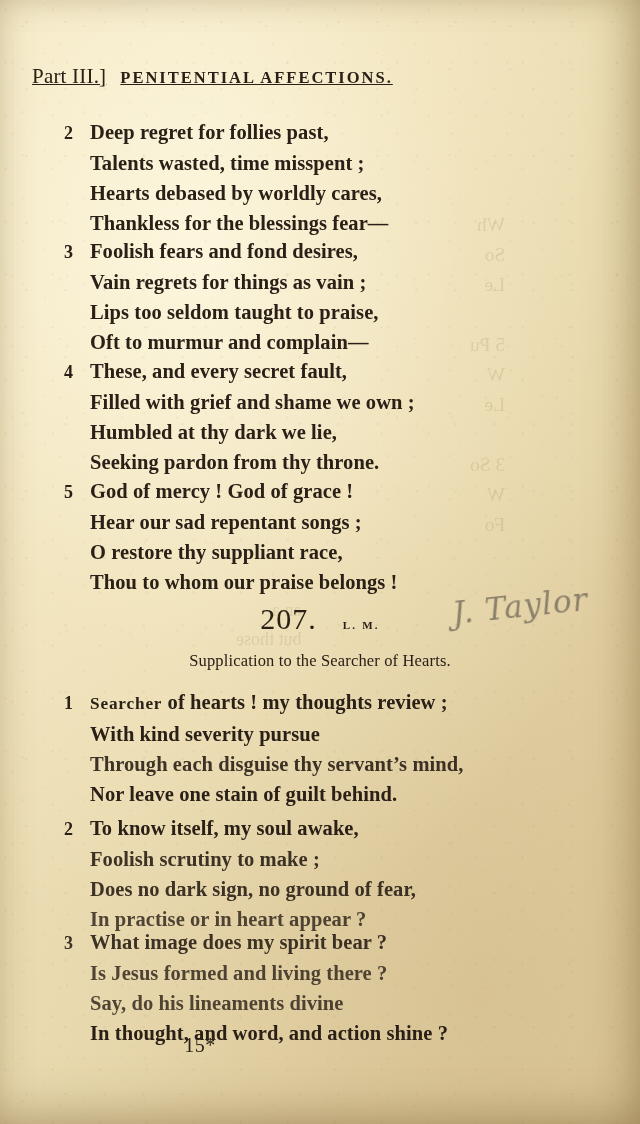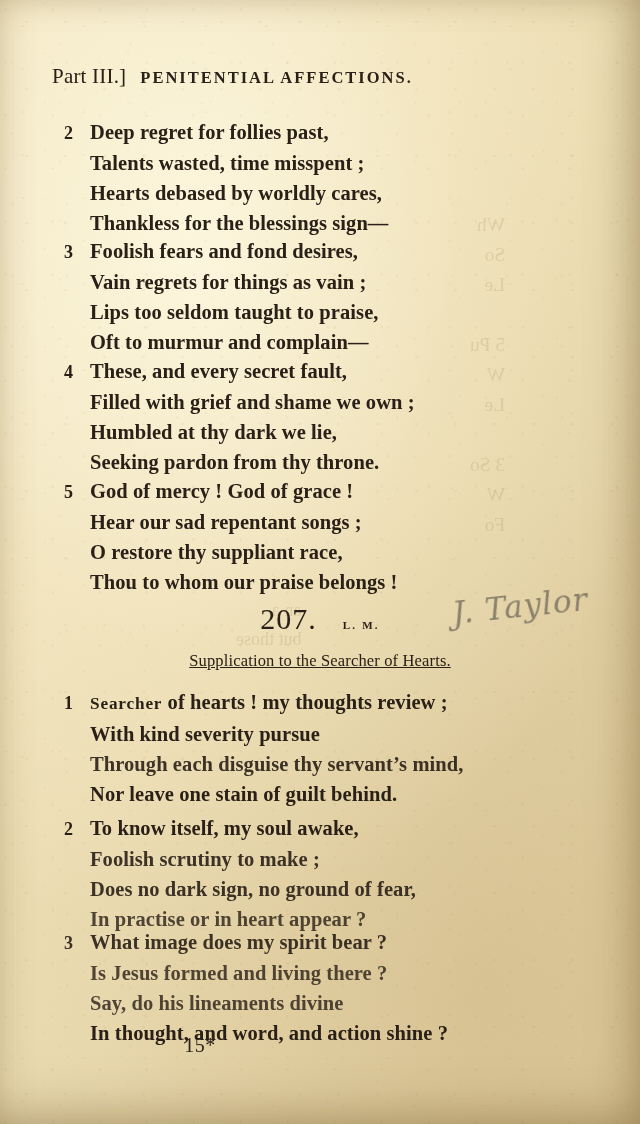--- a/index.html
+++ b/index.html
@@ -63,23 +63,24 @@
   }
   #showthrough-right { top: 210px; left: 470px; }
   #showthrough-mid   { top: 596px; left: 236px; font-size: 18px; line-height: 29px; }
 
   .ink { position: relative; z-index: 3; }
 
   
   .runhead {
     position: absolute;
     top: 64px;
-    left: 52px;
+    left: 32px;
     width: 544px;
     white-space: nowrap;
+    text-decoration: underline;
   }
   .runhead-part {
     font-size: 21px;
     letter-spacing: 0.2px;
   }
   .runhead-title {
     font-size: 16.5px;
     font-weight: 700;
     letter-spacing: 2.0px;
     margin-left: 14px;
@@ -130,21 +131,20 @@
     letter-spacing: 2.2px;
     margin-left: 26px;
   }
   .hymn-sub {
     position: absolute;
     left: 0;
     width: 640px;
     text-align: center;
     font-size: 16.5px;
     letter-spacing: 0.15px;
-    text-decoration: underline;
   }
 
   
   .pencil {
     position: absolute;
     z-index: 4;
     color: #6a6254;
     opacity: 0.72;
     font-family: "DejaVu Serif", "Liberation Serif", serif;
     font-style: italic;
@@ -190,21 +190,21 @@
 but those</div>
 
   <div class="runhead ink">
     <span class="runhead-part">Part III.]</span><span class="runhead-title">PENITENTIAL AFFECTIONS.</span>
   </div>
 
   <div class="stanza ink" style="top:117px">
     <span class="vline"><span class="num">2</span><span>Deep regret for follies past,</span></span>
     <span class="vline"><span class="ind"></span><span>Talents wasted, time misspent ;</span></span>
     <span class="vline"><span class="ind"></span><span>Hearts debased by worldly cares,</span></span>
-    <span class="vline"><span class="ind"></span><span>Thankless for the blessings sign—</span></span>
+    <span class="vline"><span class="ind"></span><span>Thankless for the blessings fear—</span></span>
   </div>
 
   <div class="stanza ink" style="top:236px">
     <span class="vline"><span class="num">3</span><span>Foolish fears and fond desires,</span></span>
     <span class="vline"><span class="ind"></span><span>Vain regrets for things as vain ;</span></span>
     <span class="vline"><span class="ind"></span><span>Lips too seldom taught to praise,</span></span>
     <span class="vline"><span class="ind"></span><span>Oft to murmur and complain—</span></span>
   </div>
 
   <div class="stanza ink" style="top:356px">

